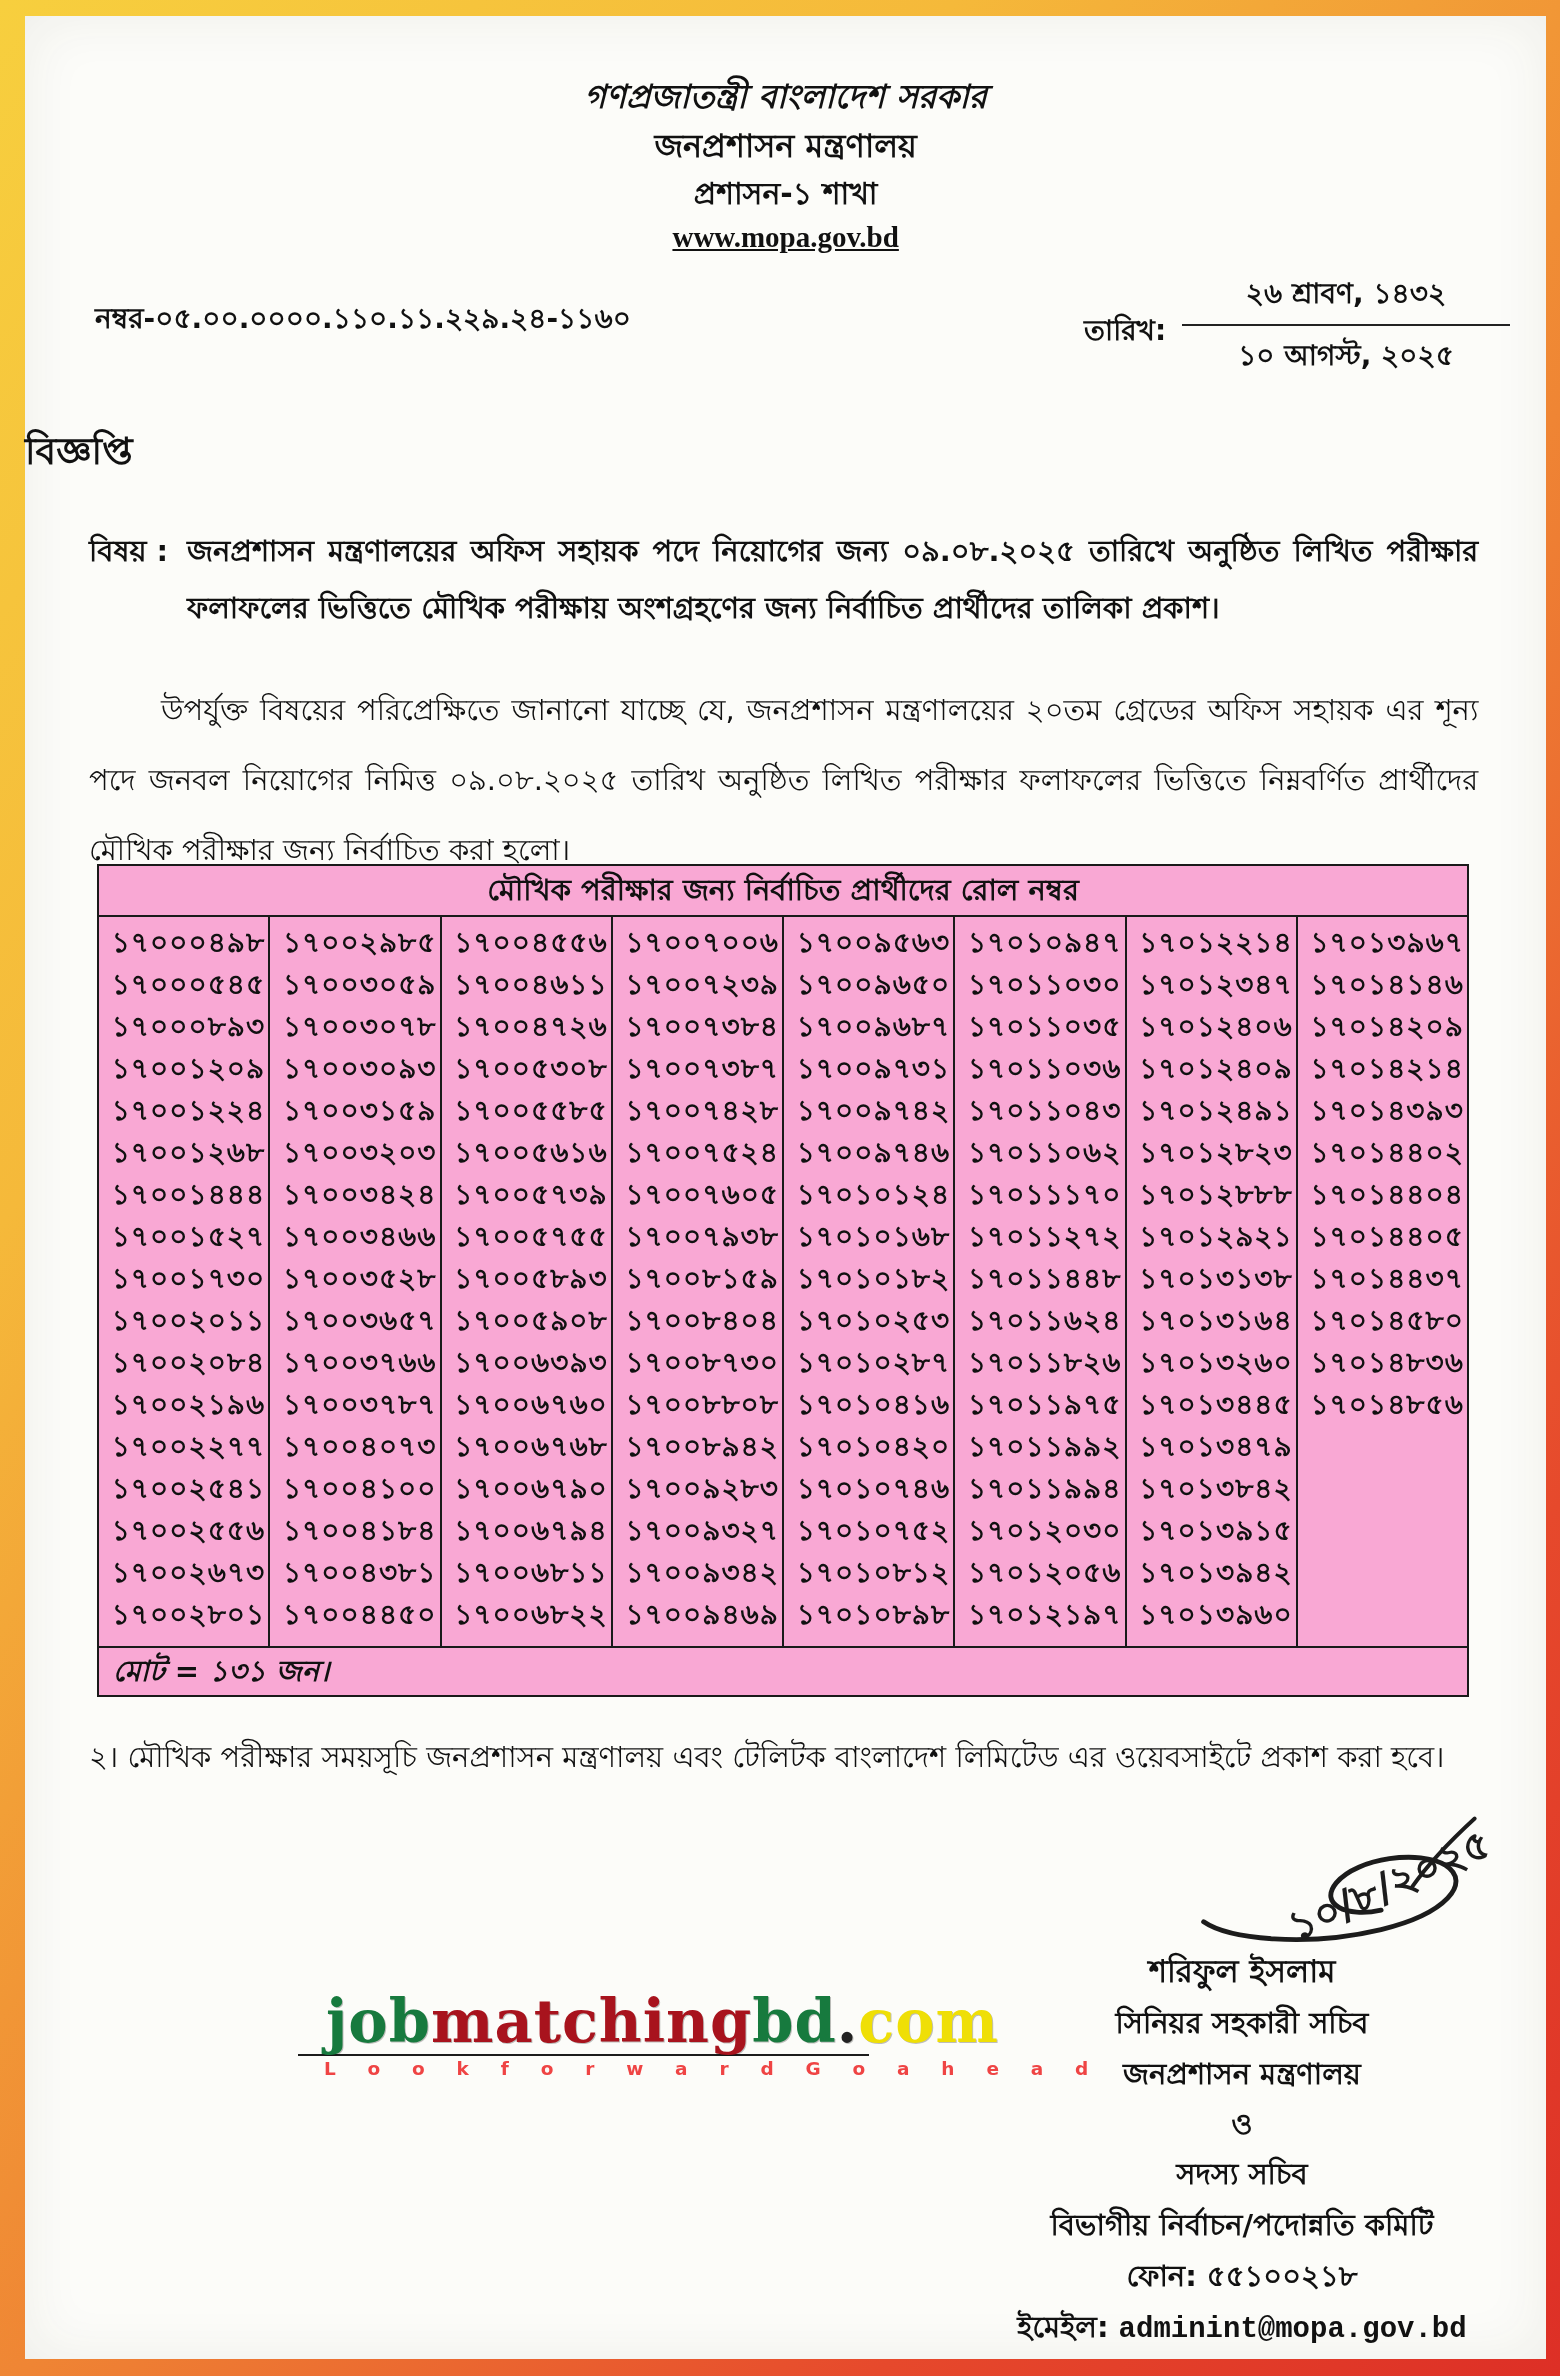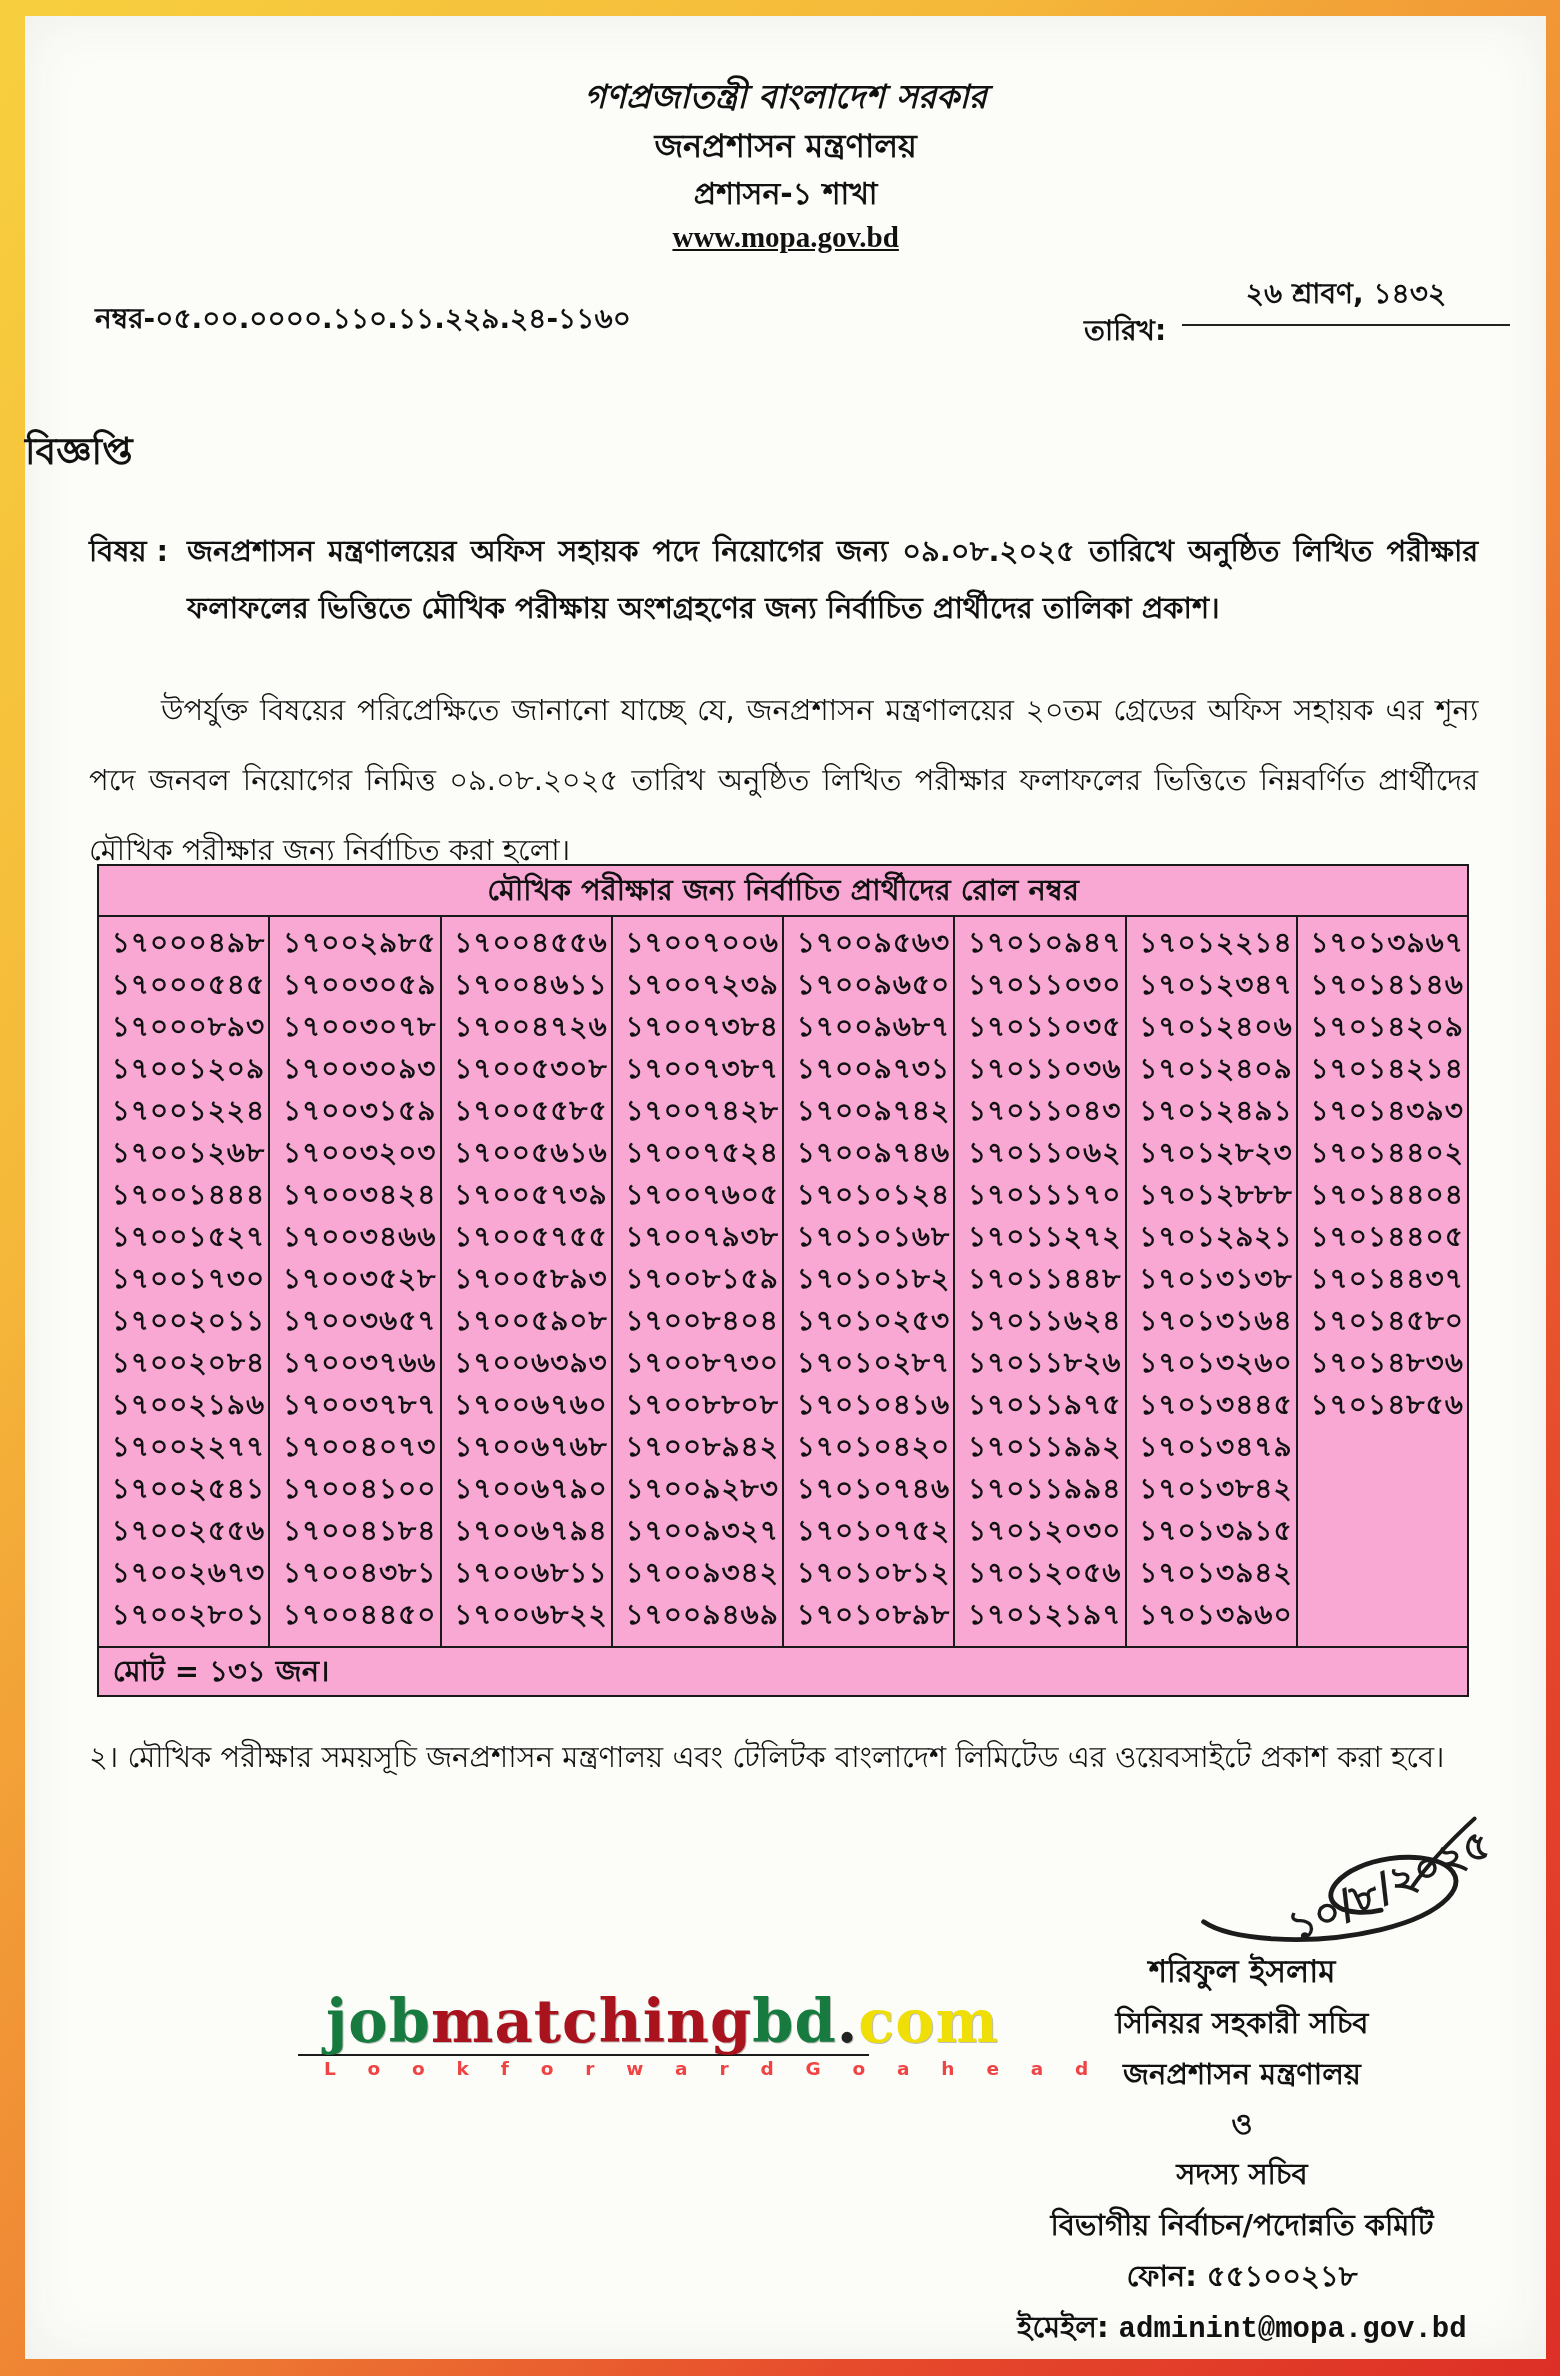--- a/index.html
+++ b/index.html
@@ -42,21 +42,21 @@
   
   .roll-table{position:absolute;left:72px;top:848px;width:1368px;border:2px solid #1a1a1a;
     background:#f9a8d4;}
   .roll-title{height:49px;line-height:49px;text-align:center;font-size:29px;font-weight:bold;
     border-bottom:2px solid #1a1a1a;}
   .roll-cols{display:flex;height:729px;}
   .roll-col{flex:1 1 0;border-right:2px solid #1a1a1a;padding:5.9px 0 0 12.7px;box-sizing:border-box;}
   .roll-col:last-child{border-right:none;}
   .roll-cell{font-size:28px;line-height:42px;font-weight:600;letter-spacing:1px;white-space:nowrap;}
   .roll-total{height:47px;line-height:47px;border-top:2px solid #1a1a1a;
-    font-size:29px;font-weight:bold;padding-left:13.7px;}
+    font-size:29px;font-weight:bold;padding-left:13.7px;font-style:italic;}
 
   
   .note{position:absolute;left:64px;right:68px;top:1707px;font-size:29px;font-weight:500;
     line-height:68px;text-align:justify;}
 
   
   .scribble{position:absolute;left:1165px;top:1777px;width:312px;height:166px;}
 
   
   .sig-block{position:absolute;left:951px;top:1929px;width:532px;text-align:center;}
@@ -84,20 +84,21 @@
       <div class="h-line1">গণপ্রজাতন্ত্রী বাংলাদেশ সরকার</div>
       <div class="h-line2">জনপ্রশাসন মন্ত্রণালয়</div>
       <div class="h-line3">প্রশাসন-১ শাখা</div>
       <div class="h-url">www.mopa.gov.bd</div>
     </div>
 
     <div class="memo-no">নম্বর-০৫.০০.০০০০.১১০.১১.২২৯.২৪-১১৬০</div>
     <div class="date-label">তারিখ:</div>
     <div class="date-frac">
       <div class="date-top">২৬ শ্রাবণ, ১৪৩২</div>
+      <div class="date-bottom">১০ আগস্ট, ২০২৫</div>
     </div>
 
     <div class="notice-title">বিজ্ঞপ্তি</div>
 
     <div class="subject">
       <div class="subject-label">বিষয় :</div>
       <div class="subject-text">জনপ্রশাসন মন্ত্রণালয়ের অফিস সহায়ক পদে নিয়োগের জন্য ০৯.০৮.২০২৫ তারিখে অনুষ্ঠিত লিখিত পরীক্ষার ফলাফলের ভিত্তিতে মৌখিক পরীক্ষায় অংশগ্রহণের জন্য নির্বাচিত প্রার্থীদের তালিকা প্রকাশ।</div>
     </div>
 
     <p class="body-par">উপর্যুক্ত বিষয়ের পরিপ্রেক্ষিতে জানানো যাচ্ছে যে, জনপ্রশাসন মন্ত্রণালয়ের ২০তম গ্রেডের অফিস সহায়ক এর শূন্য পদে জনবল নিয়োগের নিমিত্ত ০৯.০৮.২০২৫ তারিখ অনুষ্ঠিত লিখিত পরীক্ষার ফলাফলের ভিত্তিতে নিম্নবর্ণিত প্রার্থীদের মৌখিক পরীক্ষার জন্য নির্বাচিত করা হলো।</p>

